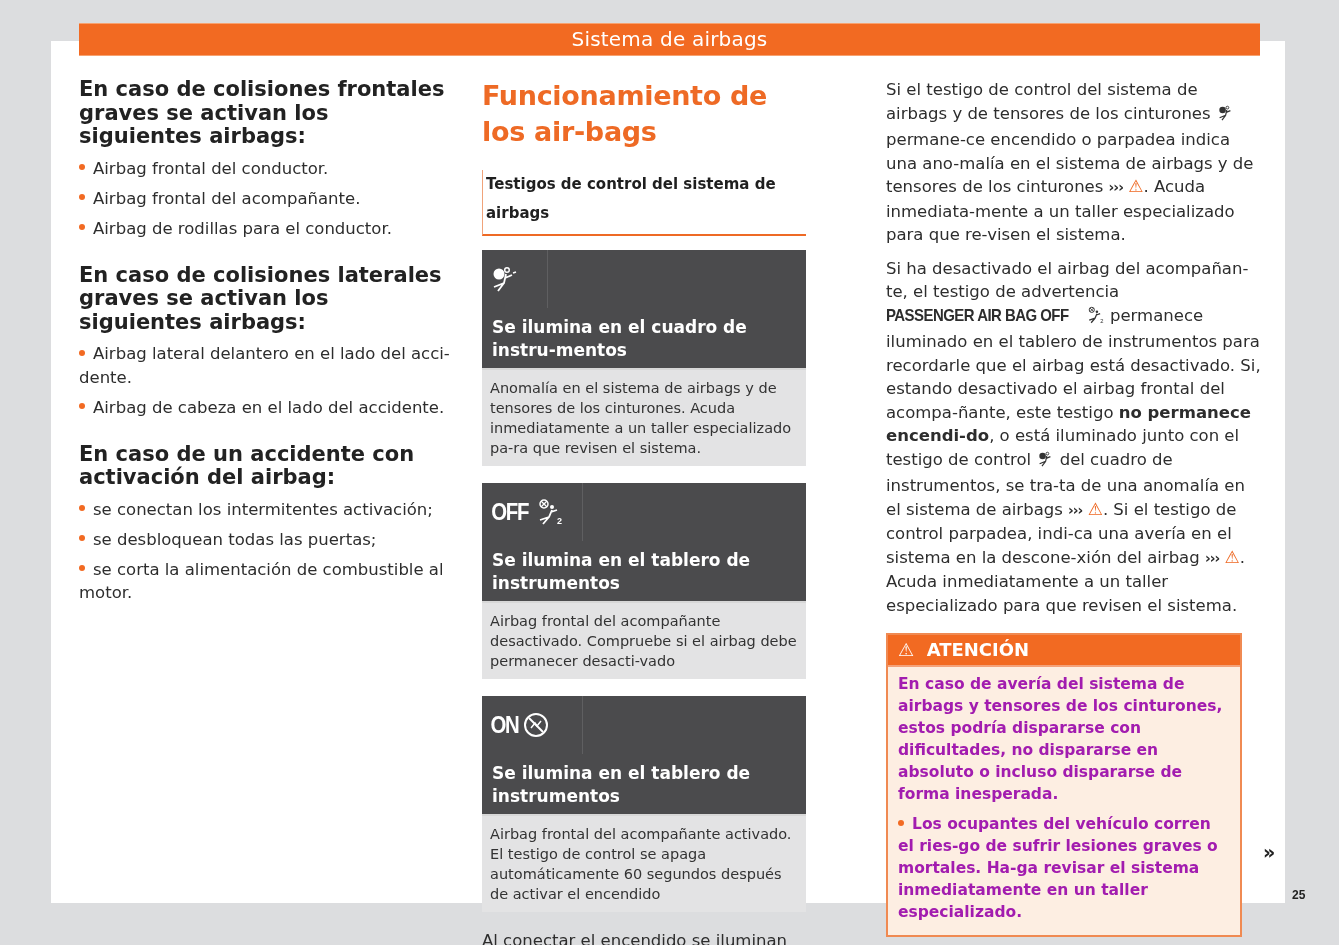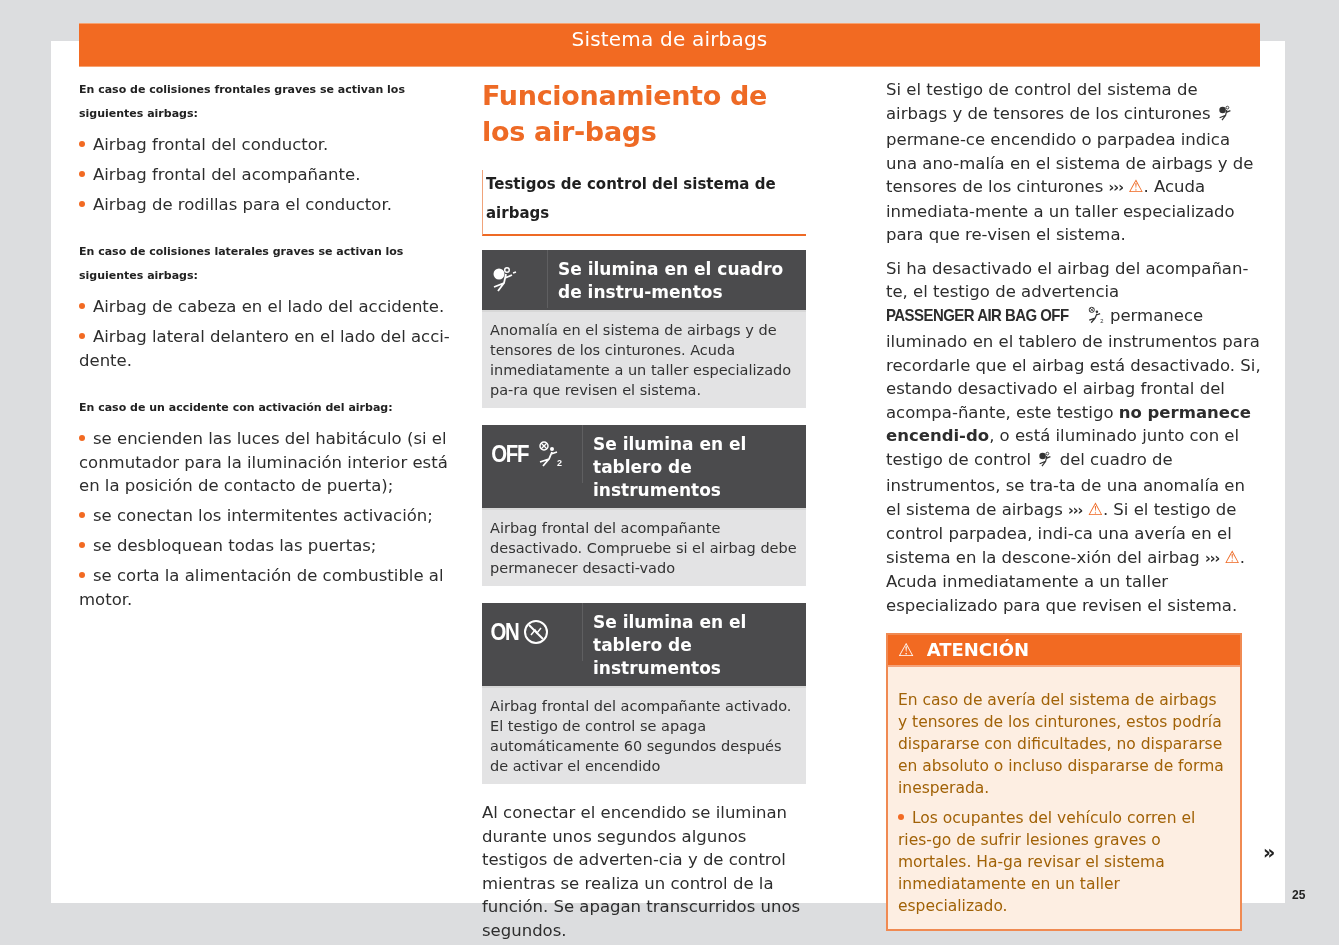--- a/index.html
+++ b/index.html
@@ -12,21 +12,21 @@
   }
   .page {
     position: absolute;
     left: 51px; top: 41px;
     width: 1234px; height: 862px;
     background: #ffffff;
   }
   .banner {
     position: absolute;
     left: 79px; top: 23px;
-    width: 1181px; height: 44px;
+    width: 1181px; height: 33px;
     background: #f26a22;
     border-top: 1px solid #f7a270;
     border-bottom: 1px solid #f7a270;
     color: #ffffff;
     font-size: 20px;
     text-align: center;
     line-height: 31px;
     letter-spacing: 0.2px;
   }
   .col {
@@ -35,21 +35,21 @@
     font-size: 16.5px;
     line-height: 23.5px;
     color: #2d2d2d;
   }
   .col1 { left: 79px; width: 378px; }
   .col2 { left: 482px; width: 324px; }
   .col3 { left: 886px; width: 375px; }
 
   .h-bold {
     font-weight: bold;
-    font-size: 11px;
+    font-size: 21px;
     line-height: 23.5px;
     color: #222;
     margin-bottom: 8px;
   }
   .bullet {
     margin-bottom: 6.5px;
   }
   .dot {
     display: inline-block;
     width: 6px; height: 6px;
@@ -79,20 +79,21 @@
     color: #1f1f1f;
     margin-bottom: 14px;
   }
   .lamp {
     margin-bottom: 17px;
   }
   .lamp-head {
     background: #4b4b4d;
     display: flex;
     border-bottom: 2px solid #d7d7d7;
+    flex-direction: column;
   }
   .lamp-icon {
     flex: 0 0 auto;
     display: flex; align-items: center; justify-content: flex-start;
     color: #fff;
     border-right: 1px solid #5f5f61;
     padding: 0 6px;
   }
   .lamp-title {
     color: #fff;
@@ -141,25 +142,25 @@
   .attention-head {
     background: #f26a22;
     color: #fff;
     font-weight: bold;
     font-size: 18px;
     line-height: 30px;
     padding: 0 10px;
     border-bottom: 2px solid #f4a27a;
   }
   .attention-body {
-    padding: 22px 10px 4px 10px;
-    font-weight: normal;
+    padding: 6px 10px 4px 10px;
+    font-weight: bold;
     font-size: 15.5px;
     line-height: 22px;
-    color: #a16207;
+    color: #a21caf;
   }
   .attention-body p { margin-bottom: 8px; }
   .continue {
     position: absolute;
     left: 1263px; top: 841px;
     font-weight: bold;
     font-size: 19px;
     color: #222;
   }
   .page-number {
@@ -181,27 +182,26 @@
 <div class="col col1">
   <div>
     <div class="h-bold">En caso de colisiones frontales graves se activan los siguientes airbags:</div>
     <div class="bullet"><span class="dot"></span><span>Airbag frontal del conductor.</span></div>
     <div class="bullet"><span class="dot"></span><span>Airbag frontal del acompañante.</span></div>
     <div class="bullet"><span class="dot"></span><span>Airbag de rodillas para el conductor.</span></div>
   </div>
   <div class="gap"></div>
   <div>
     <div class="h-bold">En caso de colisiones laterales graves se activan los siguientes airbags:</div>
+    <div class="bullet"><span class="dot"></span><span>Airbag lateral delantero en el lado del acci-dente.</span></div>
     <div class="bullet"><span class="dot"></span><span>Airbag de cabeza en el lado del accidente.</span></div>
-    <div class="bullet"><span class="dot"></span><span>Airbag lateral delantero en el lado del acci-dente.</span></div>
   </div>
   <div class="gap"></div>
   <div>
     <div class="h-bold">En caso de un accidente con activación del airbag:</div>
-    <div class="bullet"><span class="dot"></span><span>se encienden las luces del habitáculo (si el conmutador para la iluminación interior está en la posición de contacto de puerta);</span></div>
     <div class="bullet"><span class="dot"></span><span>se conectan los intermitentes activación;</span></div>
     <div class="bullet"><span class="dot"></span><span>se desbloquean todas las puertas;</span></div>
     <div class="bullet"><span class="dot"></span><span>se corta la alimentación de combustible al motor.</span></div>
   </div>
 </div>
 
 <div class="col col2">
   <div class="h1-orange">Funcionamiento de los air-bags</div>
   <div class="h2-box">Testigos de control del sistema de airbags</div>
 

